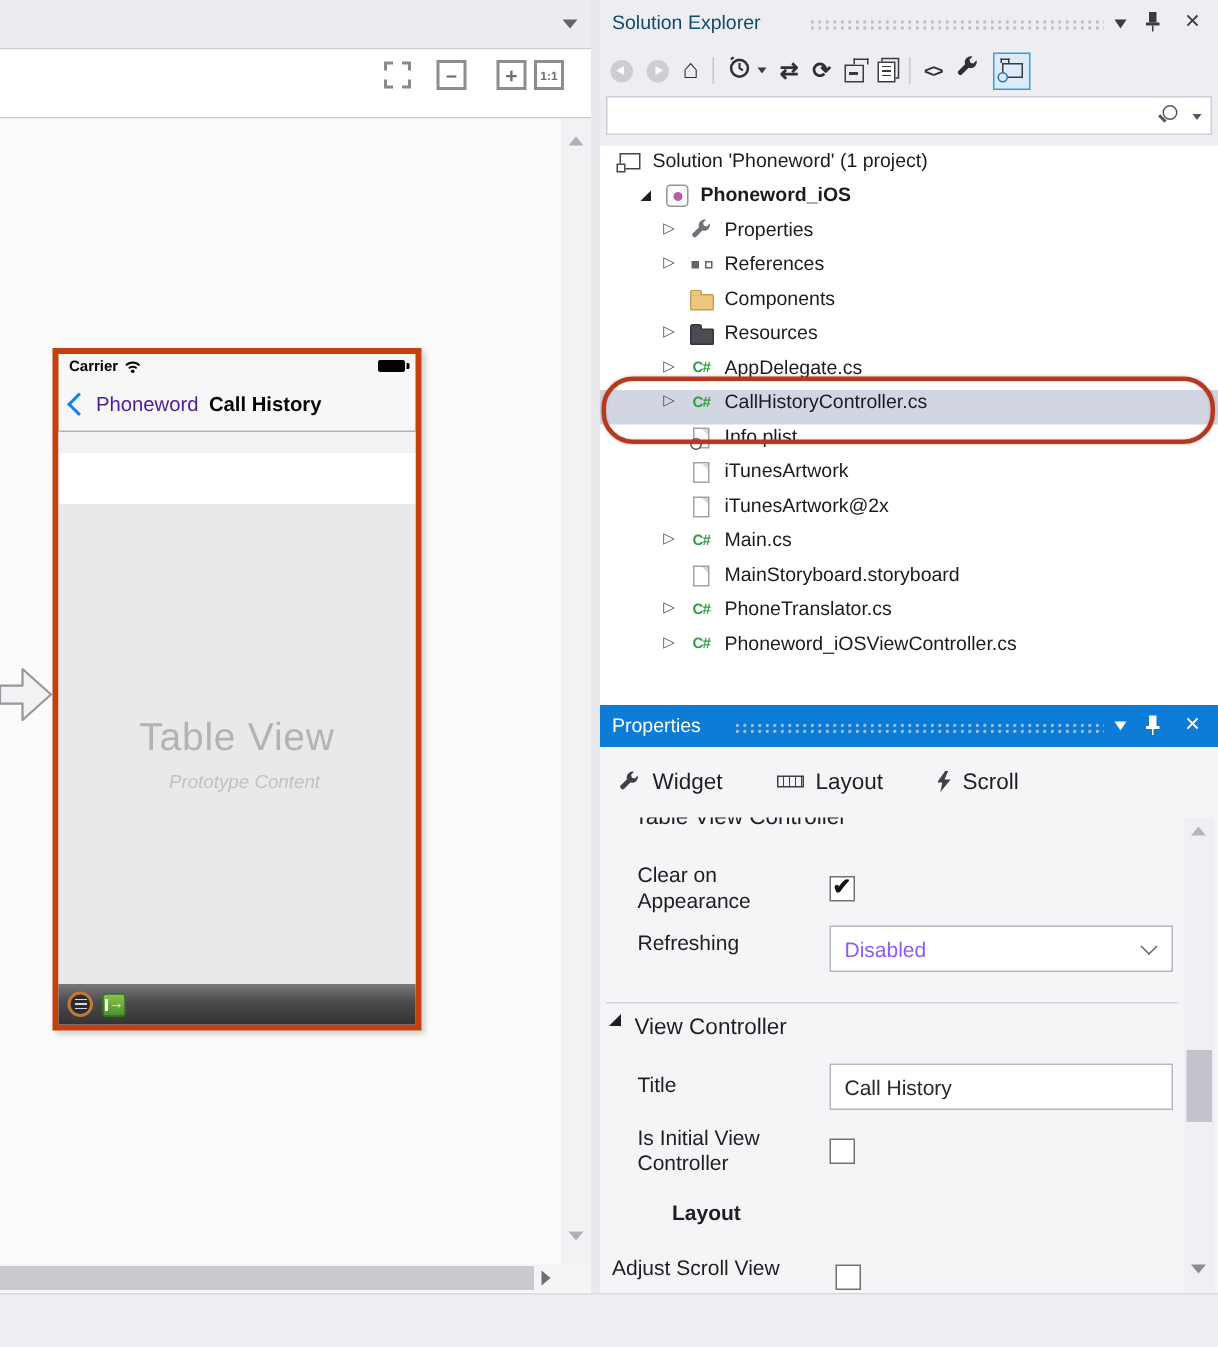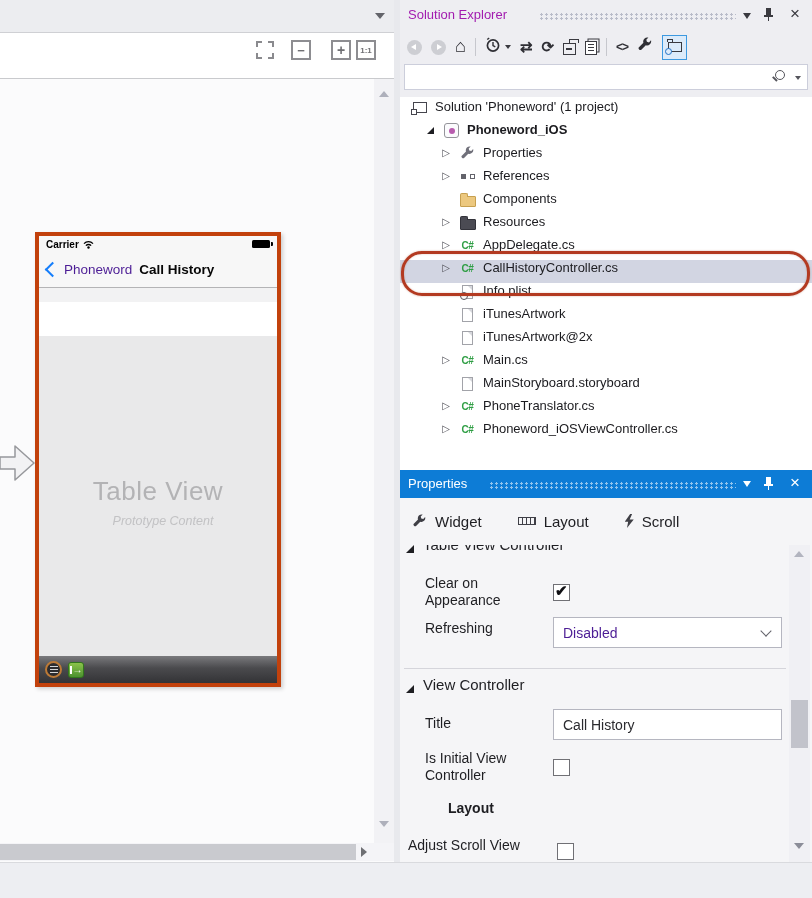--- a/index.html
+++ b/index.html
@@ -46,21 +46,21 @@
   .vscroll{position:absolute;right:0;top:79px;width:20px;height:764px;background:#f2f2f5;}
   .arr-up{position:absolute;left:5px;top:12px;width:0;height:0;border-left:5px solid transparent;border-right:5px solid transparent;border-bottom:6px solid #aeb0bb;}
   .arr-down{position:absolute;left:5px;top:742px;width:0;height:0;border-left:5px solid transparent;border-right:5px solid transparent;border-top:6px solid #aeb0bb;}
   .hscroll{position:absolute;left:0;top:843px;width:394px;height:18px;background:#f4f4f7;}
   .hthumb{position:absolute;left:0;top:1px;width:356px;height:16px;background:#c9cacf;}
   .harr{position:absolute;left:361px;top:4px;width:0;height:0;border-top:5px solid transparent;border-bottom:5px solid transparent;border-left:6px solid #6e6f73;}
   .pane-gap{position:absolute;left:394px;top:0;width:6px;height:862px;background:#e8e9ed;}
   
   .right{position:absolute;left:400px;top:0;width:412px;height:862px;background:#fff;}
   .se-top{position:absolute;left:0;top:0;right:0;height:97px;background:#eeeef2;}
-  .se-title{position:absolute;left:8px;top:7px;font-size:13px;color:#a21caf;}
+  .se-title{position:absolute;left:8px;top:7px;font-size:13px;color:#0c4a6e;}
   .drag-dots{position:absolute;left:140px;right:76px;top:13px;height:7px;
              background-image:radial-gradient(circle at 1.5px 1.5px,#b9bcc9 1px,transparent 1.2px);background-size:5px 4px;}
   .tb-dd{position:absolute;width:0;height:0;border-left:4.5px solid transparent;border-right:4.5px solid transparent;}
   .se-dd{right:61px;top:13px;border-top:6px solid #3a3a40;}
   .pin{width:11px;height:15px;position:relative;display:block;}
   .pin::before{content:"";position:absolute;left:3px;top:1px;width:5px;height:7px;background:var(--c);}
   .pin::after{content:"";position:absolute;left:1px;top:8px;width:9px;height:1.5px;background:var(--c);}
   .pin i{position:absolute;left:4.7px;top:9.5px;width:1.6px;height:4.5px;background:var(--c);}
   .se-pin{position:absolute;right:38px;top:7px;--c:#3a3a40;}
   .close-x{position:absolute;right:12px;top:4px;font-size:17px;color:#3a3a40;line-height:1.2;}
@@ -127,31 +127,31 @@
   .props-title .t{position:absolute;left:8px;top:6px;font-size:13px;color:#fff;}
   .props-dots{position:absolute;left:90px;right:76px;top:12px;height:7px;
               background-image:radial-gradient(circle at 1.5px 1.5px,rgba(255,255,255,.55) 1px,transparent 1.2px);background-size:5px 4px;}
   .pr-dd{right:61px;top:11px;border-top:6px solid #fff;}
   .pr-pin{position:absolute;right:38px;top:6px;--c:#fff;}
   .pr-x{position:absolute;right:12px;top:3px;font-size:17px;color:#fff;line-height:1.2;}
   .props-tabs{position:absolute;left:12px;top:27px;height:48px;display:flex;align-items:center;gap:36px;}
   .ptab{display:flex;align-items:center;gap:8px;font-size:15px;color:#1e1e22;}
   .ruler-ic{width:18px;height:8px;border:1px solid #3f3f46;box-sizing:border-box;background:repeating-linear-gradient(90deg,transparent 0 3px,#3f3f46 3px 4px);}
   .bolt-ic{width:9px;height:14px;background:#3f3f46;clip-path:polygon(60% 0,0 55%,38% 55%,25% 100%,100% 40%,55% 40%,82% 0);}
-  .sec{display:flex;align-items:flex-end;font-size:15px;color:#1e1e22;}
+  .sec{display:flex;align-items:flex-start;font-size:15px;color:#1e1e22;}
   .sec-glyph{width:0;height:0;border-bottom:8px solid #1e1e22;border-left:8px solid transparent;margin-right:9px;}
   .clip-head{position:absolute;left:6px;top:75px;right:34px;height:13px;overflow:hidden;}
   .clip-head .sec{margin-top:-9px;}
   .vc-head{position:absolute;left:6px;top:206px;}
   .plabel{position:absolute;font-size:14px;color:#1e1e22;line-height:17px;}
   .checkbox{position:absolute;width:17px;height:17px;background:#fff;border:1px solid #707075;box-sizing:border-box;}
   .checkbox.checked::before{content:"✔";position:absolute;left:1px;top:-3px;font-size:15px;font-weight:700;color:#101014;}
   .pselect,.pinput{position:absolute;left:153px;width:229px;height:31px;background:#fff;border:1px solid #b5b6c0;box-sizing:border-box;
            display:flex;align-items:center;padding-left:9px;font-size:14px;}
-  .pselect{color:#4c1d95;}
+  .pselect{color:#8b5cf6;}
   .pselect .chev{position:absolute;right:11px;top:9px;width:7px;height:7px;border-right:1.6px solid #63636a;border-bottom:1.6px solid #63636a;transform:rotate(45deg);}
   .pinput input{border:none;outline:none;background:transparent;font-family:inherit;font-size:14px;color:#2a2a2e;width:100%;padding:0;}
   .pdivider{position:absolute;left:4px;right:26px;top:198px;height:1px;background:#d5d5db;}
   .layout-head{position:absolute;left:48px;top:330px;font-size:14px;font-weight:700;color:#1e1e22;}
   .pscroll{position:absolute;right:2px;top:75px;width:21px;height:317px;background:#f0f0f4;}
   .pscroll .up{position:absolute;left:5px;top:6px;width:0;height:0;border-left:5px solid transparent;border-right:5px solid transparent;border-bottom:6px solid #b2b4bf;}
   .pscroll .down{position:absolute;left:5px;top:298px;width:0;height:0;border-left:5px solid transparent;border-right:5px solid transparent;border-top:6px solid #8b8d98;}
   .pthumb{position:absolute;left:2px;top:155px;width:17px;height:48px;background:#c2c3cb;}
   .statusbar{position:absolute;left:0;top:862px;width:812px;height:36px;background:#edeef2;border-top:1px solid #d9dade;box-sizing:border-box;}
 </style>

